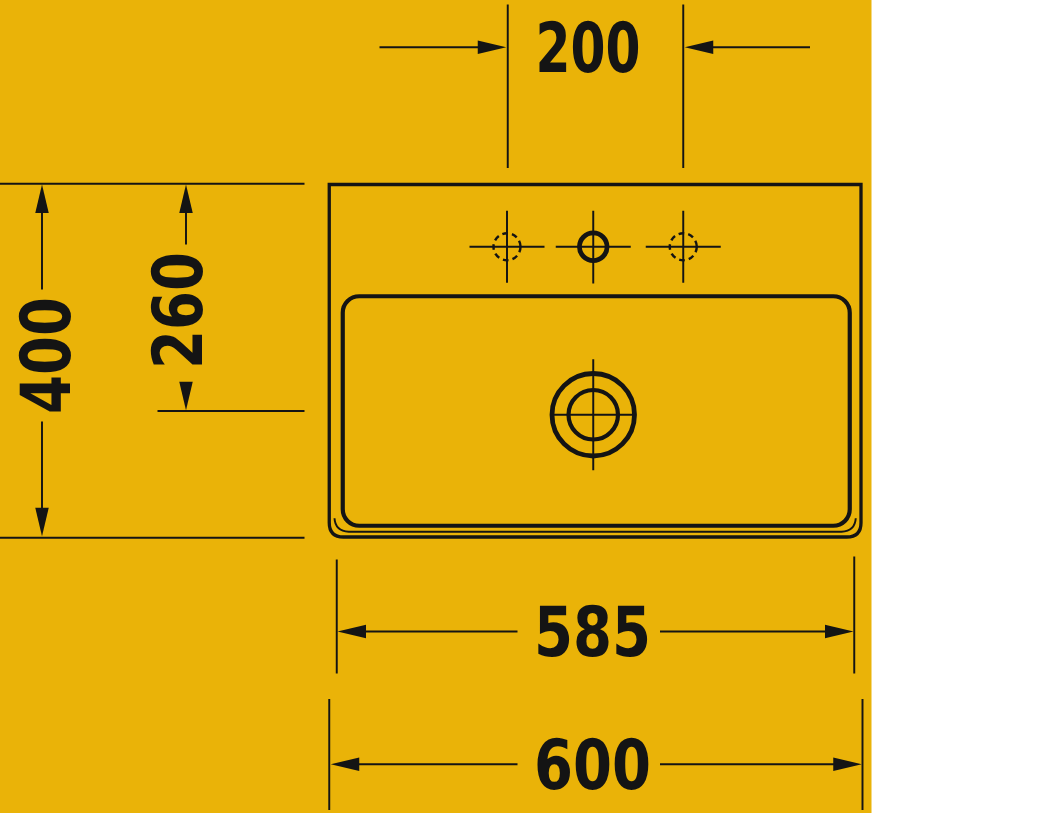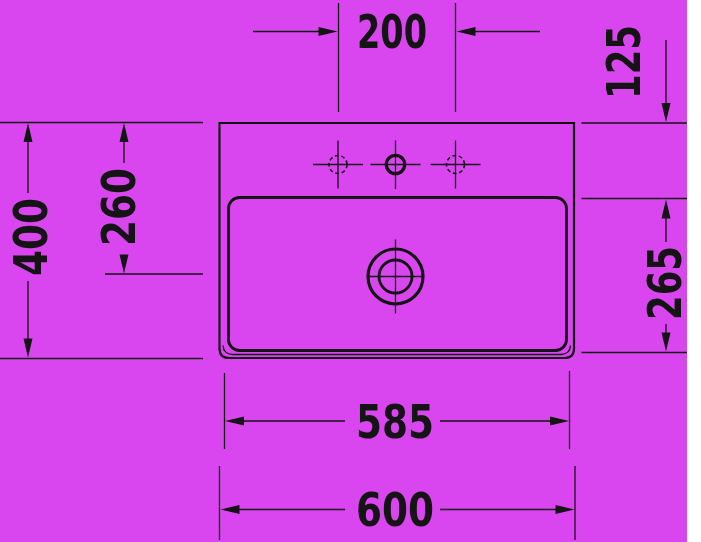--- a/index.html
+++ b/index.html
@@ -2,23 +2,23 @@
 <html><head>
 <meta charset="utf-8">
 <style>
   html, body {
     margin: 0;
     padding: 0;
     background: #ffffff;
   }
   #stage {
     position: relative;
-    width: 687px;
+    width: 581px;
     height: 542px;
-    background: #d946ef;
+    background: #eab308;
     overflow: hidden;
     font-family: "DejaVu Sans", sans-serif;
   }
   svg { display: block; }
   .thin  { stroke: #141414; stroke-width: 1.3; fill: none; }
   .med   { stroke: #141414; stroke-width: 2.2; fill: none; }
   .thick { stroke: #141414; stroke-width: 2.8; fill: none; }
   .xthick{ stroke: #141414; stroke-width: 3.2; fill: none; }
   .dashed{ stroke: #141414; stroke-width: 1.6; fill: none; stroke-dasharray: 3.8 2.7; }
   .arrow { fill: #141414; stroke: none; }

